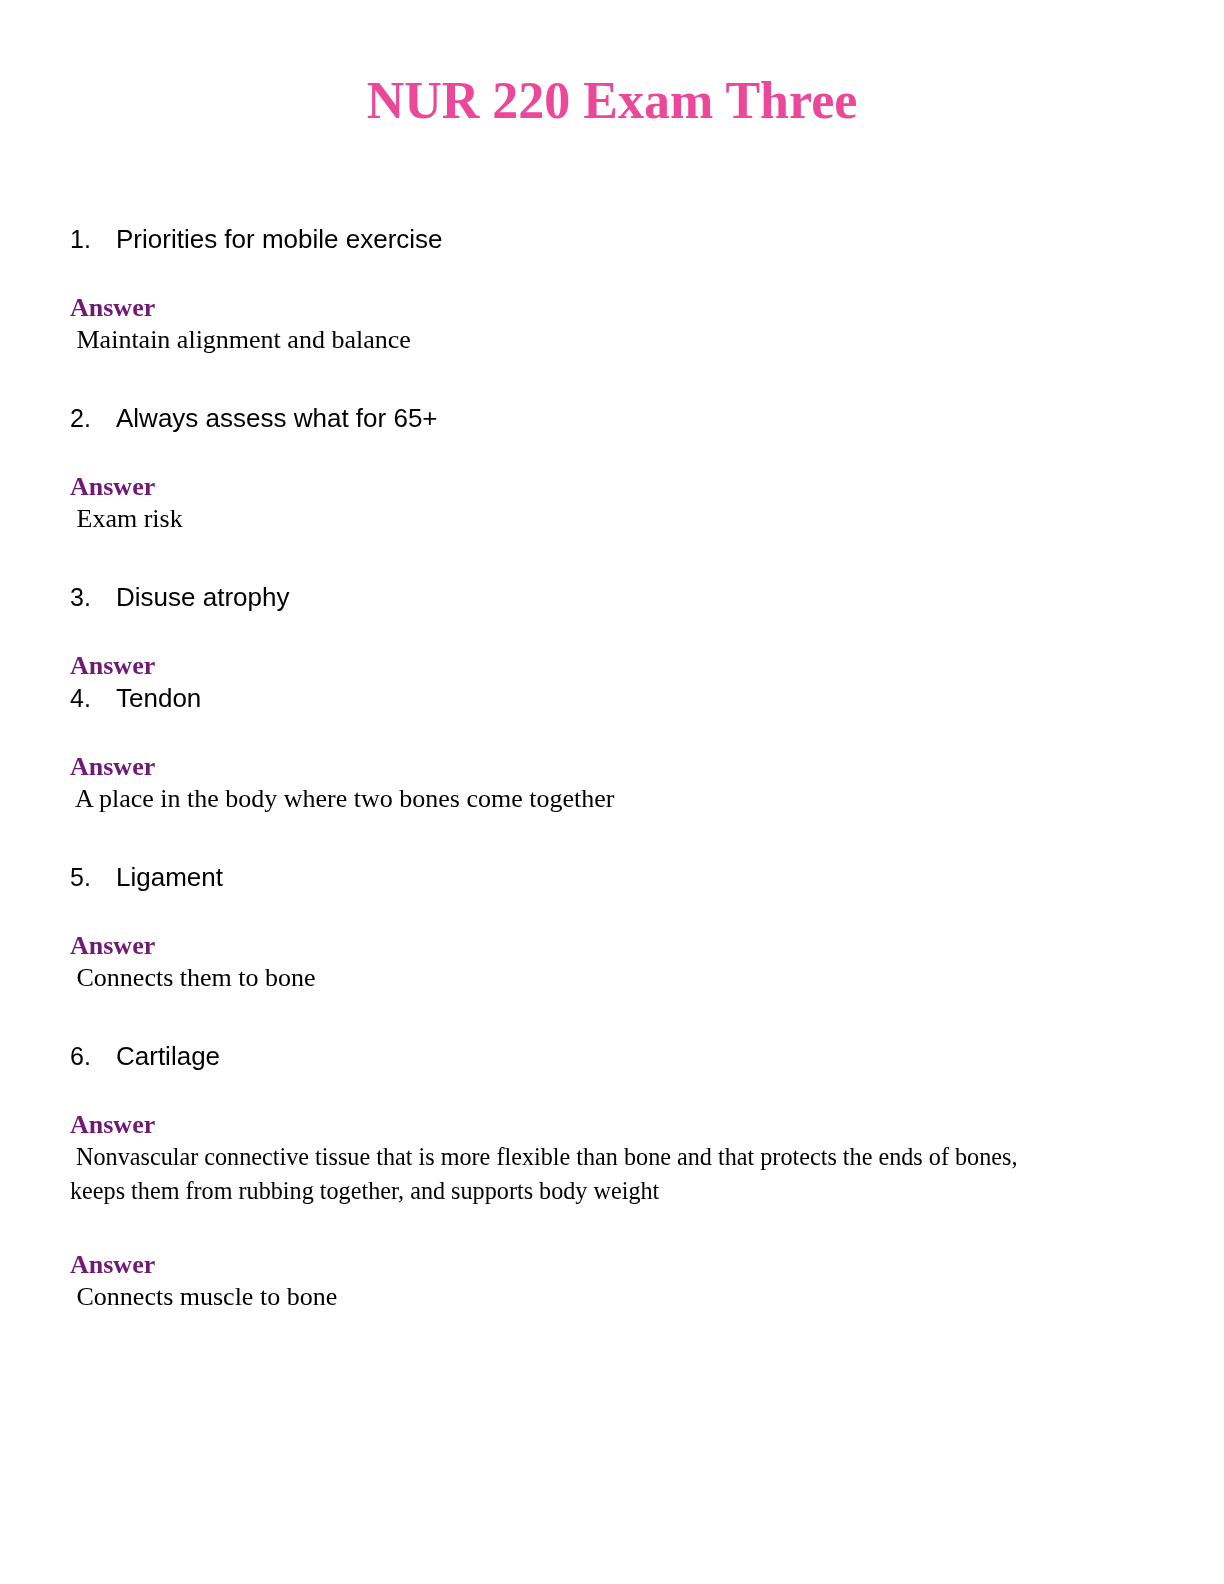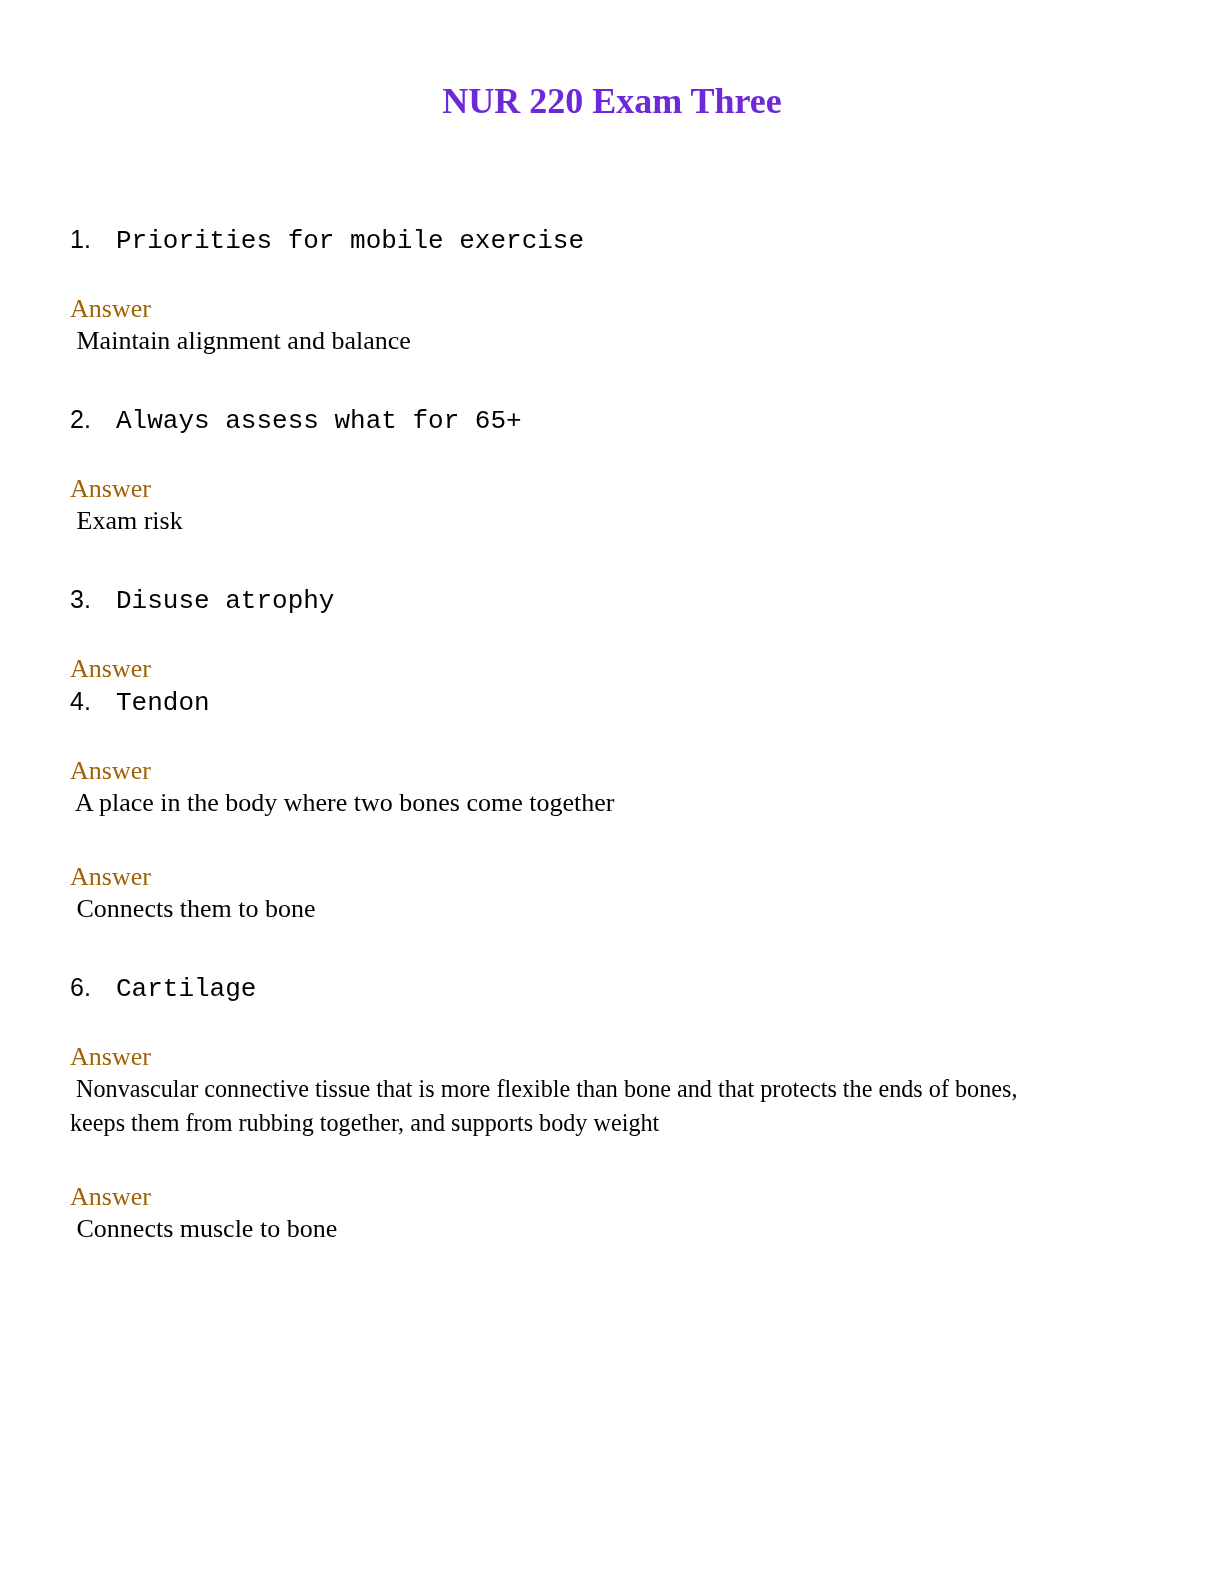--- a/index.html
+++ b/index.html
@@ -16,48 +16,48 @@
   }
   .page {
     box-sizing: border-box;
     width: 1224px;
     height: 1584px;
     padding: 0 70px;
   }
   .doc-title {
     margin: 70px 0 90px 0;
     text-align: center;
-    font-size: 36px;
+    font-size: 52px;
     line-height: 62px;
     font-weight: bold;
-    color: #6d28d9;
+    color: #ec4899;
     font-family: "Liberation Serif", serif;
   }
   .qa-list { }
   .qa-item { }
   .question-line {
     font-size: 26px;
     line-height: 34px;
     margin: 0 0 38px 0;
   }
   .q-num {
     display: inline-block;
     width: 46px;
     font-family: "Liberation Sans", sans-serif;
     font-size: 25px;
   }
   .q-text {
-    font-family: Liberation Mono, monospace;
+    font-family: Liberation Sans, sans-serif;
   }
   .answer-label {
     font-size: 26px;
     line-height: 26px;
     margin: 0 0 2px 0;
-    font-weight: normal;
-    color: #a16207;
+    font-weight: bold;
+    color: #701a75;
   }
   .answer-text {
     font-size: 26px;
     line-height: 34px;
     margin: 0 0 44px 0;
     white-space: pre;
   }
   .answer-text.condensed {
     transform: scaleX(0.93);
     transform-origin: 0 50%;
@@ -95,20 +95,23 @@
 
   <div class="qa-item">
     <p class="question-line">
       <span class="q-num">4.</span><span class="q-text">Tendon</span>
     </p>
     <p class="answer-label">Answer</p>
     <p class="answer-text"> A place in the body where two bones come together</p>
   </div>
 
   <div class="qa-item">
+    <p class="question-line">
+      <span class="q-num">5.</span><span class="q-text">Ligament</span>
+    </p>
     <p class="answer-label">Answer</p>
     <p class="answer-text"> Connects them to bone</p>
   </div>
 
   <div class="qa-item">
     <p class="question-line">
       <span class="q-num">6.</span><span class="q-text">Cartilage</span>
     </p>
     <p class="answer-label">Answer</p>
     <p class="answer-text condensed"> Nonvascular connective tissue that is more flexible than bone and that protects the ends of bones,

